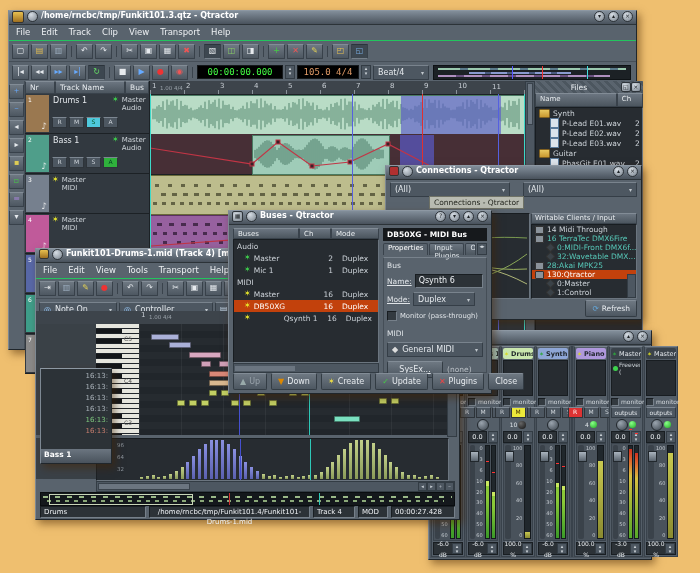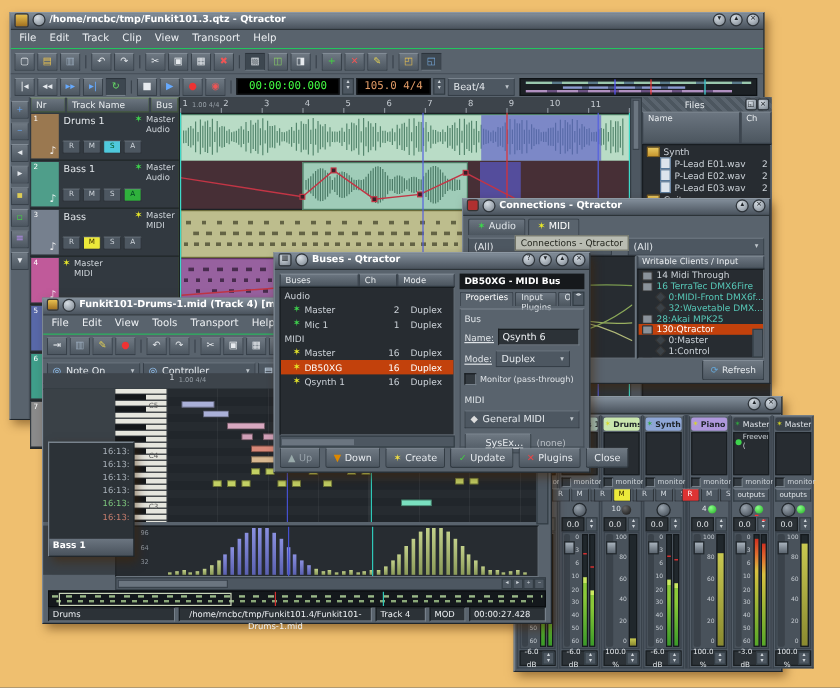--- a/index.html
+++ b/index.html
@@ -228,29 +228,20 @@
             <div class="buscell" style="flex: 1 1 0%;">
               <span class="star au">✶</span>
               <div>
                 <div>Master</div>
                 <div>Audio</div>
               </div>
             </div>
           </div>
           <div class="trow" style="height: 39px;">
             <div class="badge" style="background: rgb(118, 128, 142);">3<span class="g">♪</span></div>
-            <div style="width: 60px;">
-              <div class="tname">Bass</div>
-              <div style="display: flex; gap: 2px; padding: 2px; margin-top: 8px;">
-                <div class="chip">R</div>
-                <div class="chip m-on">M</div>
-                <div class="chip">S</div>
-                <div class="chip">A</div>
-              </div>
-            </div>
             <div class="buscell" style="flex: 1 1 0%;">
               <span class="star mi2">✶</span>
               <div>
                 <div>Master</div>
                 <div>MIDI</div>
               </div>
             </div>
           </div>
           <div class="trow" style="height: 39px;">
             <div class="badge" style="background: rgb(192, 90, 154);">4<span class="g">♪</span></div>
@@ -389,21 +380,21 @@
     <div class="scrbar" style="width:8px;flex:none">
       <div style="margin:1px;height:40px;background:#6b7580;border:1px solid #39424b"></div>
     </div>
 
     <div style="flex:1;background:#49525b;display:flex;flex-direction:column">
       <div style="height:12px;background:repeating-linear-gradient(45deg,#5a646e 0 3px,#4c565f 3px 6px);display:flex;align-items:center;padding:0 2px">
         <span style="flex:1;text-align:center;font-size:7.5px;color:#e8ecef">Files</span>
         <div class="wbtn sq" style="width:8px;height:8px">◱</div>
         <div class="wbtn sq" style="width:8px;height:8px">×</div>
       </div>
-      <div style="display:flex;height:27px">
+      <div style="display:flex;height:14px">
         <div class="hdrcell" style="flex:1;font-size:7px">Name</div>
         <div class="hdrcell" style="width:16px;font-size:7px">Ch</div>
       </div>
       <div id="filesrows" class="panel-dark" style="flex:1;overflow:hidden">
           <div class="treerow">
             <div class="fico"></div>
             <span style="flex: 1 1 0%;">Synth</span>
             <span style="width: 12px; text-align: right; padding-right: 2px;"></span>
           </div>
           <div class="treerow" style="padding-left: 14px;">
@@ -441,24 +432,20 @@
   </div>
 </div>
 
 <div class="win" id="conn-win" style="left:385px;top:165px;width:255px;height:153px;z-index:2">
   <div class="tb">
     <div class="tico" style="background:#b03030;width:8px;height:8px"></div>
     <div class="wbtn"></div>
     <span class="t">Connections - Qtractor</span>
     <div class="wbtn">▴</div>
     <div class="wbtn">×</div>
-  </div>
-  <div style="display:flex;gap:2px;padding:2px 4px 0 4px;height:14px">
-    <div class="tab"><span style="color:#3ed34d">✶</span> <span>Audio</span></div>
-    <div class="tab act"><span style="color:#e8e82a">✶</span> <span>MIDI</span></div>
   </div>
   <div style="display:flex;gap:4px;padding:2px 4px">
     <div class="combo" style="width:110px">
         <span>(All)</span>
       </div>
     <div style="flex:1"></div>
     <div class="combo" style="width:104px">
         <span>(All)</span>
       </div>
   </div>
@@ -1133,21 +1120,21 @@
           <span style="width: 36px; padding-left: 6px;">Duplex</span>
         </div>
         <div class="treerow selrow" style="height: 12px; padding-left: 10px;">
           <span class="star mi2">✶</span>
           <span style="flex: 1 1 0%;">DB50XG</span>
           <span style="width: 18px; text-align: right;">16</span>
           <span style="width: 36px; padding-left: 6px;">Duplex</span>
         </div>
         <div class="treerow" style="height: 12px; padding-left: 10px;">
           <span class="star mi2">✶</span>
-          <span style="flex: 1 1 0%;">Qsynth 1</span>
+          <span style="flex: 1 1 0%; margin-left: 30px;">Qsynth 1</span>
           <span style="width: 18px; text-align: right;">16</span>
           <span style="width: 36px; padding-left: 6px;">Duplex</span>
         </div>
       </div>
     <div class="scrbar" style="height:8px;display:flex;align-items:center">
       <div style="width:60px;height:5px;margin:1px;background:#6b7580"></div>
     </div>
   </div>
 
   <div style="position:absolute;left:154px;top:17px;right:4px;bottom:20px">
@@ -1173,21 +1160,21 @@
       <div style="display:flex;align-items:center;gap:3px;margin-top:5px">
         <div class="cb"></div>
         <span style="font-size:6.8px">Monitor (pass-through)</span>
       </div>
       <div style="margin-top:8px;color:#dfe4e8">MIDI</div>
       <div class="combo" style="margin-top:4px;height:13px">
           <span style="color:#ddd">◆</span>
           <span>General MIDI</span>
         </div>
       <div style="display:flex;align-items:center;gap:4px;margin-top:4px">
-        <div class="btn" style="width:42px;justify-content:flex-end">
+        <div class="btn" style="width:42px;justify-content:center">
             <span style="text-decoration:underline">SysEx...</span>
           </div>
         <span style="color:#b8bec4">(none)</span>
       </div>
     </div>
   </div>
 
   <div style="position:absolute;left:4px;right:4px;bottom:3px;display:flex;gap:4px">
     <div class="btn dis" style="flex:1;justify-content:center">
         <span style="color:#9aa">▲</span>

